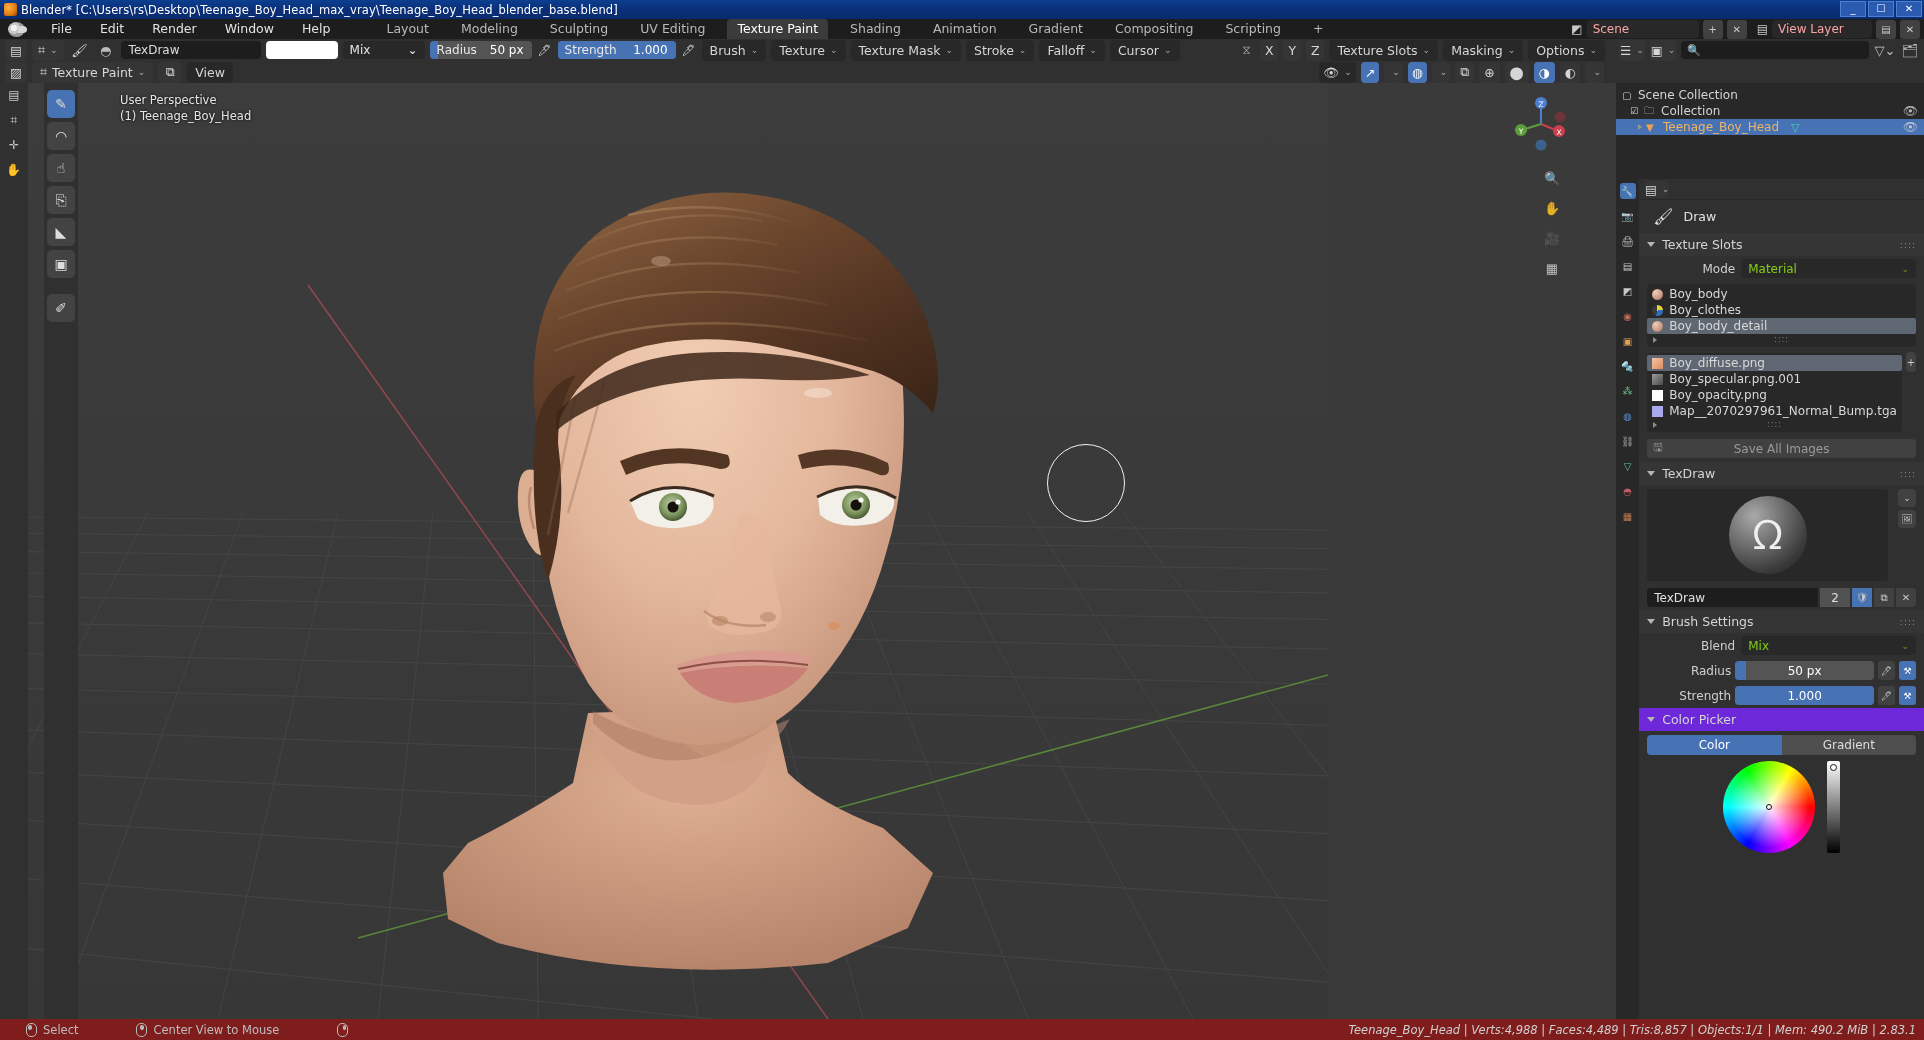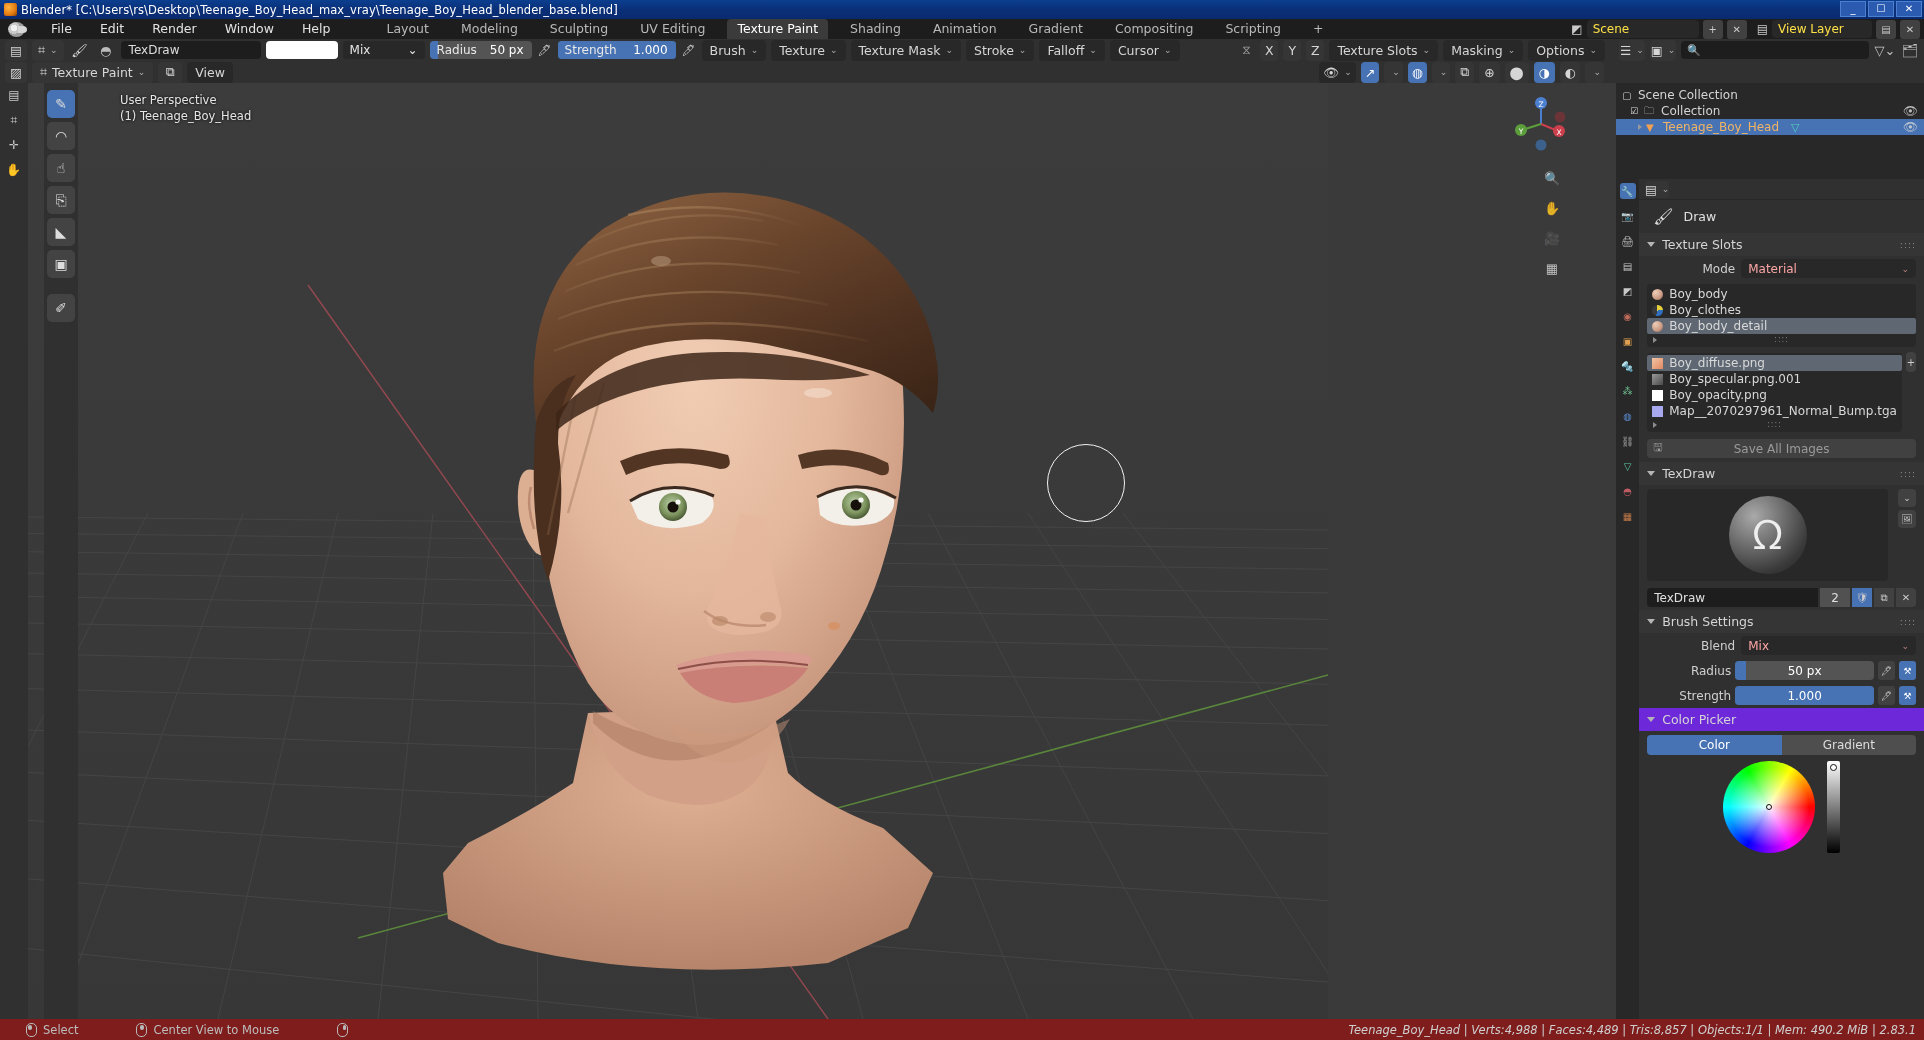--- a/index.html
+++ b/index.html
@@ -31,21 +31,21 @@
   #topbar .blogo { width:17px;height:15px; margin:0 6px 0 4px; flex:0 0 auto;
     background:radial-gradient(circle at 35% 40%,#f0f0f0 0 23%,#c9c9c9 24% 40%,#9d9d9d 41% 100%);
     border-radius:50%; position:relative; }
   #topbar .blogo:after{content:"";position:absolute;right:-2px;top:4px;width:9px;height:7px;
     background:#d8d8d8;border-radius:0 50% 50% 0;}
   .menu { padding:0 8px; height:18px; line-height:18px; font-size:12.5px; color:#e2e2e2; border-radius:3px;}
   .ws { padding:0 10px; height:20px; line-height:20px; font-size:12.5px; color:#b9b9b9; }
   .ws.active { background:#3b3b3b; color:#fff; border-radius:4px 4px 0 0;}
   #topbar .spacer { flex:1 1 auto; }
   .scenebox { background:#282828; border-radius:4px; height:18px; display:flex; align-items:center;
-              padding:8px 6px; font-size:12px; color:#fde047; gap:5px;}
+              padding:8px 6px; font-size:12px; color:#fca5a5; gap:5px;}
 
   
   #toolsettings { height:22px; background:#303030; display:flex; align-items:center; gap:5px; padding:0 5px;}
   .tsfield { height:18px; border-radius:4px; display:flex; align-items:center; font-size:12px; }
   .slider { position:relative; background:#545454; border-radius:4px; height:18px;
             display:flex; align-items:center; overflow:hidden; }
   .slider .fill { position:absolute; left:0; top:0; bottom:0; background:#4772b3; }
   .slider .lbl { position:relative; padding-left:7px; color:#e8e8e8; font-size:12px;}
   .slider .val { position:relative; margin-left:auto; padding-right:8px; color:#fff; font-size:12px;}
 
@@ -104,21 +104,21 @@
   .phdr { height:21px; background:#303030; display:flex; align-items:center; gap:6px;
           padding:0 6px; border-bottom:1px solid #282828;}
   .panel-title { display:flex; align-items:center; gap:7px; padding:4px 8px; font-size:12.5px;
                  color:#d5d5d5; background:#353535; }
   .panel-title .dis { margin-left:auto; color:#8a8a8a; letter-spacing:1px; font-size:9px;}
   .caret { width:0;height:0;border-top:5px solid #b5b5b5;border-left:4px solid transparent;
            border-right:4px solid transparent; }
   .prow { display:flex; align-items:center; gap:6px; padding:3px 8px; font-size:12px;}
   .prow .lab { width:88px; text-align:right; color:#cfcfcf; font-size:12px;}
   .dd { flex:1 1 auto; background:#282828; border-radius:4px; height:19px;
-        display:flex; align-items:center; padding:0 7px; color:#fca5a5; font-size:12px;}
+        display:flex; align-items:center; padding:0 7px; color:#84cc16; font-size:12px;}
   .dd .cv { margin-left:auto; font-size:9px; opacity:.7;}
 
   .listbox { margin:3px 8px; background:#282828; border-radius:4px; padding:2px 0; }
   .lrow { height:16px; display:flex; align-items:center; gap:6px; padding:0 5px; font-size:12px; color:#d8d8d8;}
   .lrow.sel { background:#5f6772; border-radius:2px; }
   .swatch { width:11px;height:11px; border-radius:50%; flex:0 0 auto;}
   .thumb { width:11px;height:11px; flex:0 0 auto;}
   .lfoot { height:11px; display:flex; align-items:center; justify-content:center; color:#7f7f7f;
            font-size:8px; letter-spacing:1px; position:relative;}
   .lfoot .lf-tri{position:absolute;left:6px;width:0;height:0;border-left:4px solid #8d8d8d;

